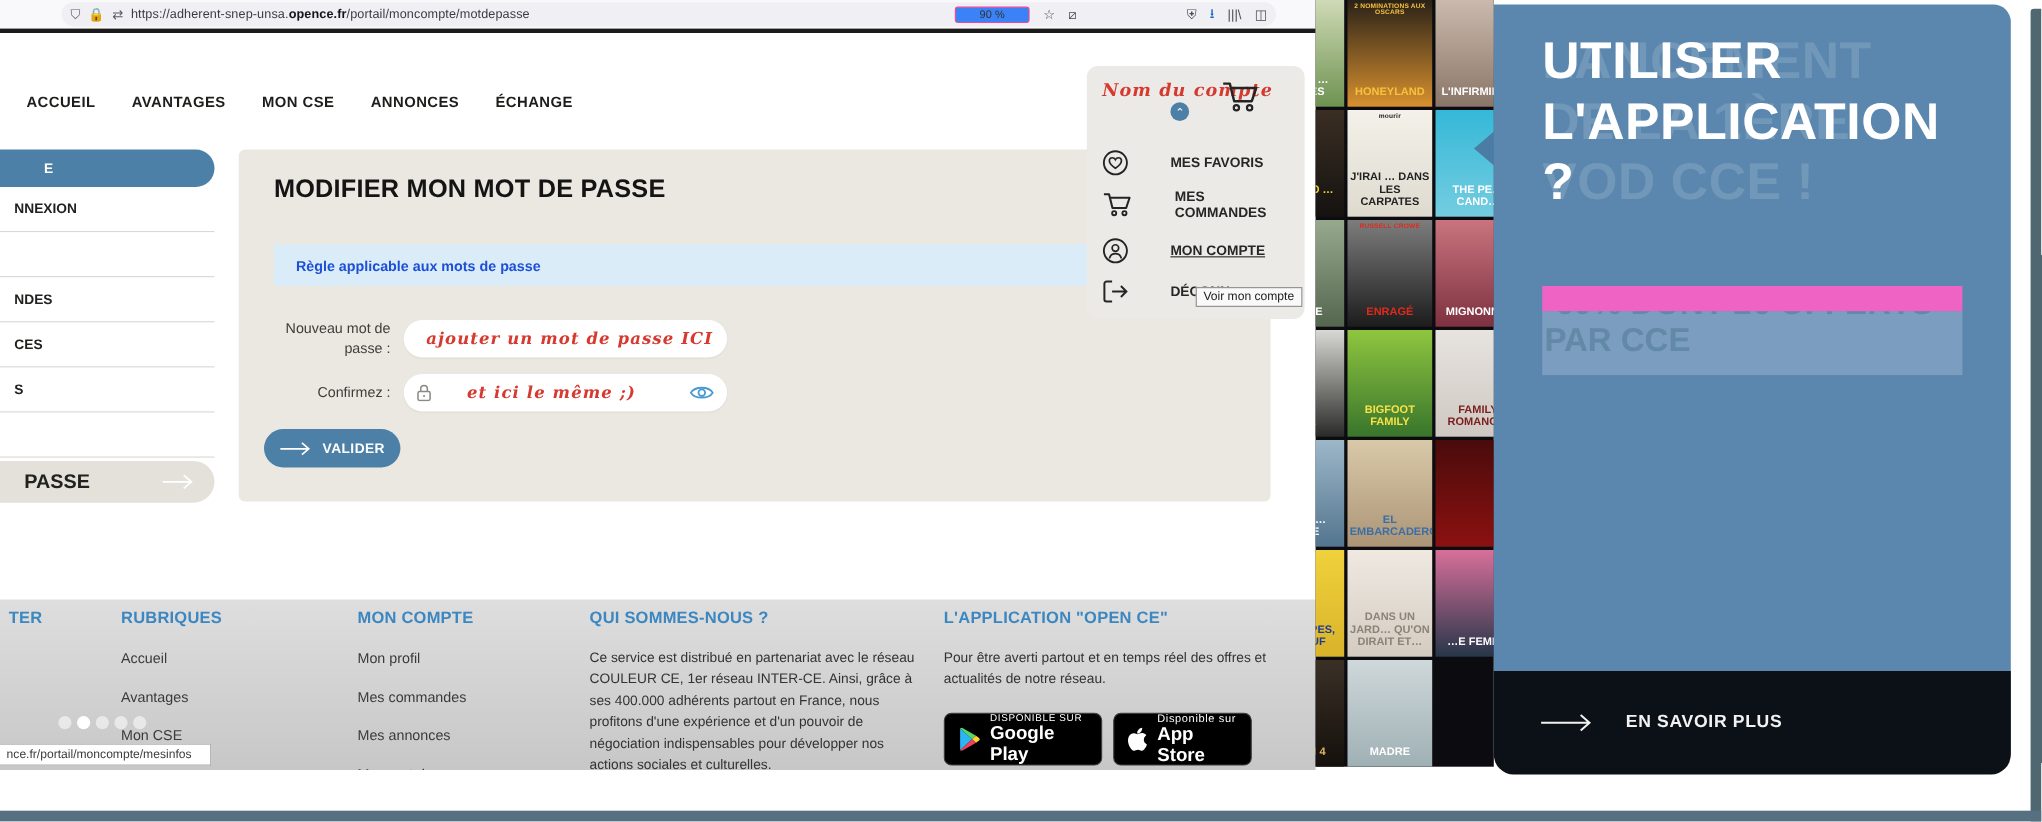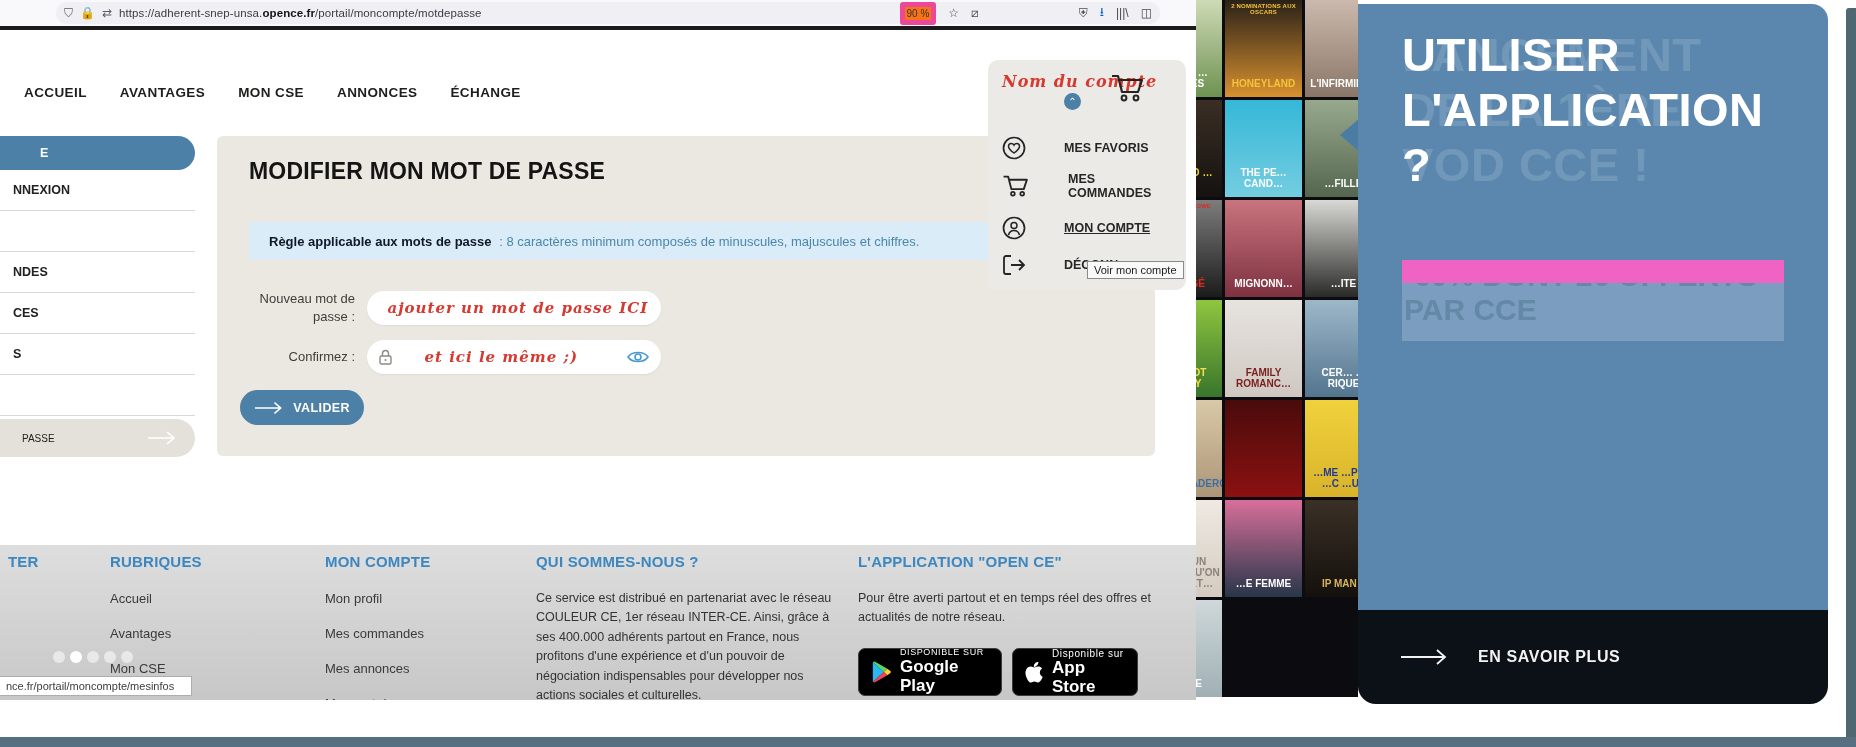--- a/index.html
+++ b/index.html
@@ -6,42 +6,42 @@
   html,body { background:#fff; }
   body { font-family:"Liberation Sans", sans-serif; }
   #stage { position:relative; width:1856px; height:747px; overflow:hidden; background:#ffffff; }
 
   
   .toolbar { position:absolute; left:0; top:0; width:1196px; height:26px; background:#f9f9fb; }
   .urlfield { position:absolute; left:56px; top:2px; width:1104px; height:22px; background:#f0f0f4; border-radius:12px; display:flex; align-items:center; padding:0 8px; color:#5b5b66; }
   .urlfield .g { font-size:12px; color:#5b5b66; margin-right:7px; }
   .url-text { font-size:11.5px; color:#3b3b43; letter-spacing:.1px; white-space:nowrap; }
   .url-text b { font-weight:700; color:#15141a; }
-  .zoom-badge { margin-left:auto; font-size:10px; color:#333; border:5px solid #ec4899; background:#f97316; border-radius:3px; padding:1px 2px; }
+  .zoom-badge { margin-left:auto; font-size:10px; color:#333; border:1px solid #ec4899; background:#3b82f6; border-radius:3px; padding:1px 22px; }
   .tb-ic { font-size:12px; color:#4a4a52; margin-left:12px; }
   .tb-ic.blue { color:#0b66c3; }
   .black-line { position:absolute; left:0; top:26px; width:1196px; height:4px; background:#1a1a1a; }
 
   
   .nav { position:absolute; left:24px; top:85px; display:flex; gap:33px; }
   .nav span { font-size:13.5px; font-weight:700; color:#1d1d1b; letter-spacing:.4px; }
 
   
   .sidebar { position:absolute; left:0; top:136px; width:195px; }
   .side-active { height:34px; background:#4d80a6; border-radius:0 17px 17px 0; color:#fff; font-size:12.5px; font-weight:700; display:flex; align-items:center; padding-left:40px; }
   .side-row { height:41px; display:flex; align-items:center; padding-left:13px; font-size:12.5px; font-weight:700; color:#21211f; border-bottom:1px solid #dbd8d2; }
   .side-row:first-of-type { margin-top:10px; }
-  .side-pill { margin-top:3px; height:38px; background:#e4e1db; border-radius:0 19px 19px 0; display:flex; align-items:center; padding:0 18px 0 22px; font-size:10px; font-weight:400; color:#21211f;gap:12px; }
+  .side-pill { margin-top:3px; height:38px; background:#e4e1db; border-radius:0 19px 19px 0; display:flex; align-items:center; padding:0 18px 0 22px; font-size:18px; font-weight:700; color:#21211f;gap:12px; }
   .side-pill svg { margin-left:auto; }
 
   
   .card { position:absolute; left:217px; top:136px; width:938px; height:320px; background:#ebe8e2; border-radius:6px; }
   .card h1 { position:absolute; left:32px; top:22px; font-size:23px; font-weight:800; color:#141414; letter-spacing:.2px; }
   .rulebox { position:absolute; left:32px; top:86px; width:874px; height:38px; background:#d9ecf7; border-radius:3px; display:flex; align-items:center; padding-left:20px; font-size:13px; color:#4b87ad; }
-  .rulebox b { color:#0f172a; font-weight:700; margin-right:4px; }
+  .rulebox b { color:#1d4ed8; font-weight:700; margin-right:14px; }
   .frow { position:absolute; left:30px; display:flex; align-items:center; }
   .frow .lbl { width:120px; text-align:right; font-size:13px; color:#3d3d3b; line-height:1.35; padding-right:12px; }
   .pwinput { position:relative; width:294px; height:34px; background:#fff; border-radius:17px; display:flex; align-items:center; padding:0 12px; box-shadow:0 1px 2px rgba(0,0,0,.06); }
   .annot { color:#d6392f; font-family:"DejaVu Serif", serif; font-style:italic; font-weight:600; font-size:15px; letter-spacing:1px; white-space:nowrap; }
   .annot.mid { margin:0 auto; }
   .eye { margin-left:auto; }
   .btn-valider { position:absolute; left:23px; top:254px; width:124px; height:35px; background:#4d80a6; border:none; border-radius:18px; color:#fff; font-weight:700; font-size:12.5px; letter-spacing:.4px; display:flex; align-items:center; gap:9px; padding:0 14px; font-family:inherit; }
 
   
   .acct { position:absolute; left:988px; top:60px; width:198px; height:230px; background:#eceae7; border-radius:10px; }
@@ -136,21 +136,21 @@
       <span>PASSE</span>
       <svg width="30" height="14" viewBox="0 0 30 14">
           <path d="M1 7h25M20 1l7 6-7 6" stroke="#fff" stroke-width="1.6" fill="none"></path>
         </svg>
     </div>
   </div>
 
   <div class="card">
     <h1>MODIFIER MON MOT DE PASSE</h1>
     <div class="rulebox">
-      <b>Règle applicable aux mots de passe</b>&nbsp;<span>: 8 caractères minimum composés de minuscules, majuscules et chiffres.</span>
+      <b>Règle applicable aux mots de passe</b>&nbsp;
     </div>
 
     <div class="frow" style="top:154px;">
       <div class="lbl">Nouveau mot de passe :</div>
       <div class="pwinput">
         <svg width="13" height="16" viewBox="0 0 13 16" style="margin-right:8px;">
             <rect x="1" y="7" width="11" height="8" rx="1.5" fill="none" stroke="#8a8a86" stroke-width="1.4"></rect>
             <path d="M3.5 7V4.5a3 3 0 0 1 6 0V7" fill="none" stroke="#8a8a86" stroke-width="1.4"></path>
             <circle cx="6.5" cy="11" r="1" fill="#8a8a86"></circle>
           </svg>
@@ -297,20 +297,24 @@
         <div class="tile" style="background: linear-gradient(rgb(42, 33, 24), rgb(216, 145, 47));">
           <span class="top" style="color: rgb(245, 195, 59);">2 NOMINATIONS AUX OSCARS</span>
           <span class="ttl" style="color: rgb(245, 195, 59);">HONEYLAND</span>
         </div>
         <div class="tile" style="background: linear-gradient(rgb(203, 185, 173), rgb(138, 118, 104));">
           <span class="ttl" style="color: rgb(255, 255, 255);">L'INFIRMIÈRE</span>
         </div>
         <div class="tile" style="background: linear-gradient(rgb(58, 46, 36), rgb(21, 18, 16));">
           <span class="ttl" style="color: rgb(242, 210, 46);">BAMAKO …ICA</span>
         </div>
+        <div class="tile" style="background: linear-gradient(rgb(244, 241, 234), rgb(222, 218, 207));">
+          <span class="top" style="color: rgb(34, 34, 34);">mourir</span>
+          <span class="ttl" style="color: rgb(34, 34, 34);">J'irai … dans les Carpates</span>
+        </div>
         <div class="tile" style="background: linear-gradient(rgb(53, 184, 216), rgb(116, 205, 224));">
           <span class="ttl" style="color: rgb(255, 255, 255);">THE PE… CAND…</span>
         </div>
         <div class="tile" style="background: linear-gradient(rgb(151, 169, 141), rgb(85, 102, 79));">
           <span class="ttl" style="color: rgb(255, 255, 255);">…Fille</span>
         </div>
         <div class="tile" style="background: linear-gradient(rgb(125, 125, 125), rgb(28, 28, 28));">
           <span class="top" style="color: rgb(224, 42, 30);">RUSSELL CROWE</span>
           <span class="ttl" style="color: rgb(224, 42, 30);">ENRAGÉ</span>
         </div>

